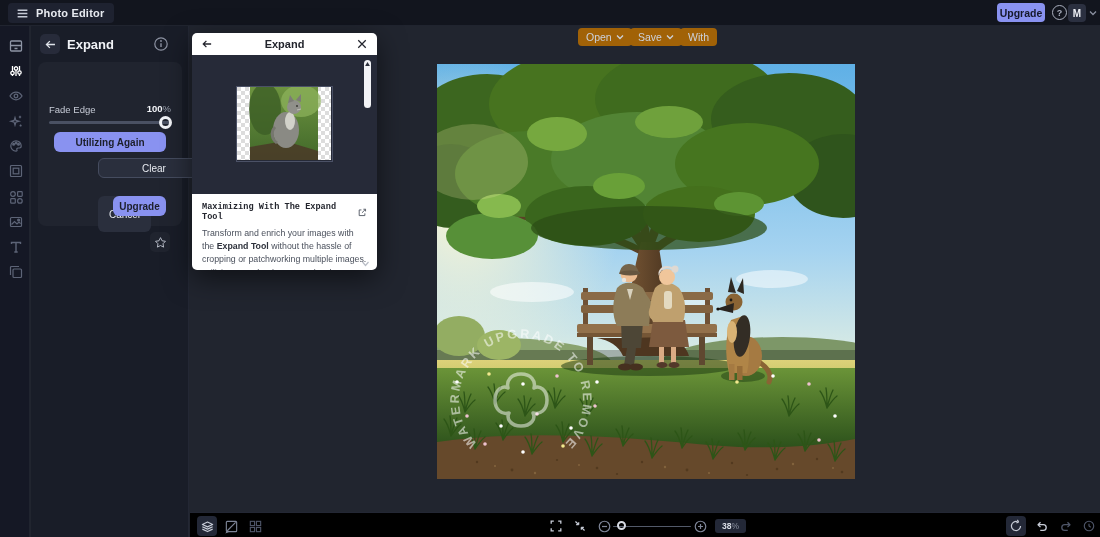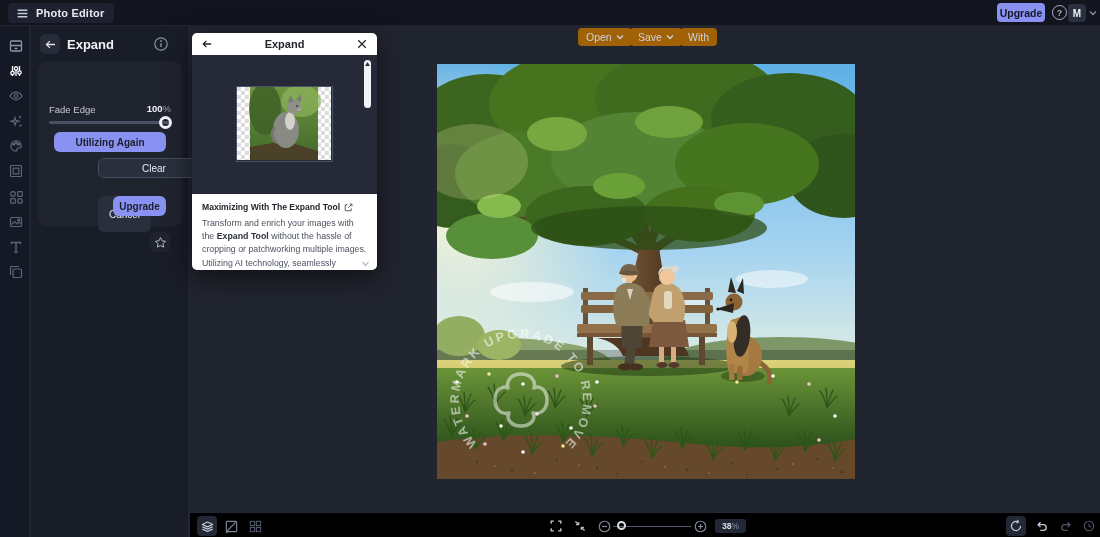--- a/index.html
+++ b/index.html
@@ -77,21 +77,21 @@
   .popup-back { position:absolute; left:9px; top:5px; color:#23252d; cursor:pointer; }
   .popup-close { position:absolute; right:9px; top:5px; color:#23252d; cursor:pointer; }
   .popup-mid { position:relative; height:139px; background:#262a38; }
   .thumb { position:absolute; left:44px; top:31px; width:97px; height:76px;
     border:1.5px solid #4b5166; }
   .pscroll { position:absolute; right:6px; top:5px; width:7px; height:48px;
     background:#f2f3f6; border-radius:4px; cursor:pointer; }
   .pscroll svg { margin:2px auto 0; }
   .popup-body { position:relative; height:76px; background:#ffffff; padding:8px 10px 0; }
   .article-title { font-size:8.6px; font-weight:bold; color:#23252d; display:flex;
-    align-items:center; gap:4px; }
+    align-items:center; gap:4px;font-family:Liberation Mono, monospace; }
   .article-text { margin-top:5px; font-size:8.8px; line-height:1.5; color:#4a505c; }
   .article-text b { color:#2e323c; }
   .scroll-hint { position:absolute; right:7px; bottom:3px; color:#b9bdc6; }
 
   
   .canvas { position:absolute; left:190px; top:26px; width:910px; height:485px; background:#21252f; }
   .artwork { position:absolute; left:437px; top:64px; width:418px; height:415px;
     overflow:hidden; z-index:10; }
 
   

